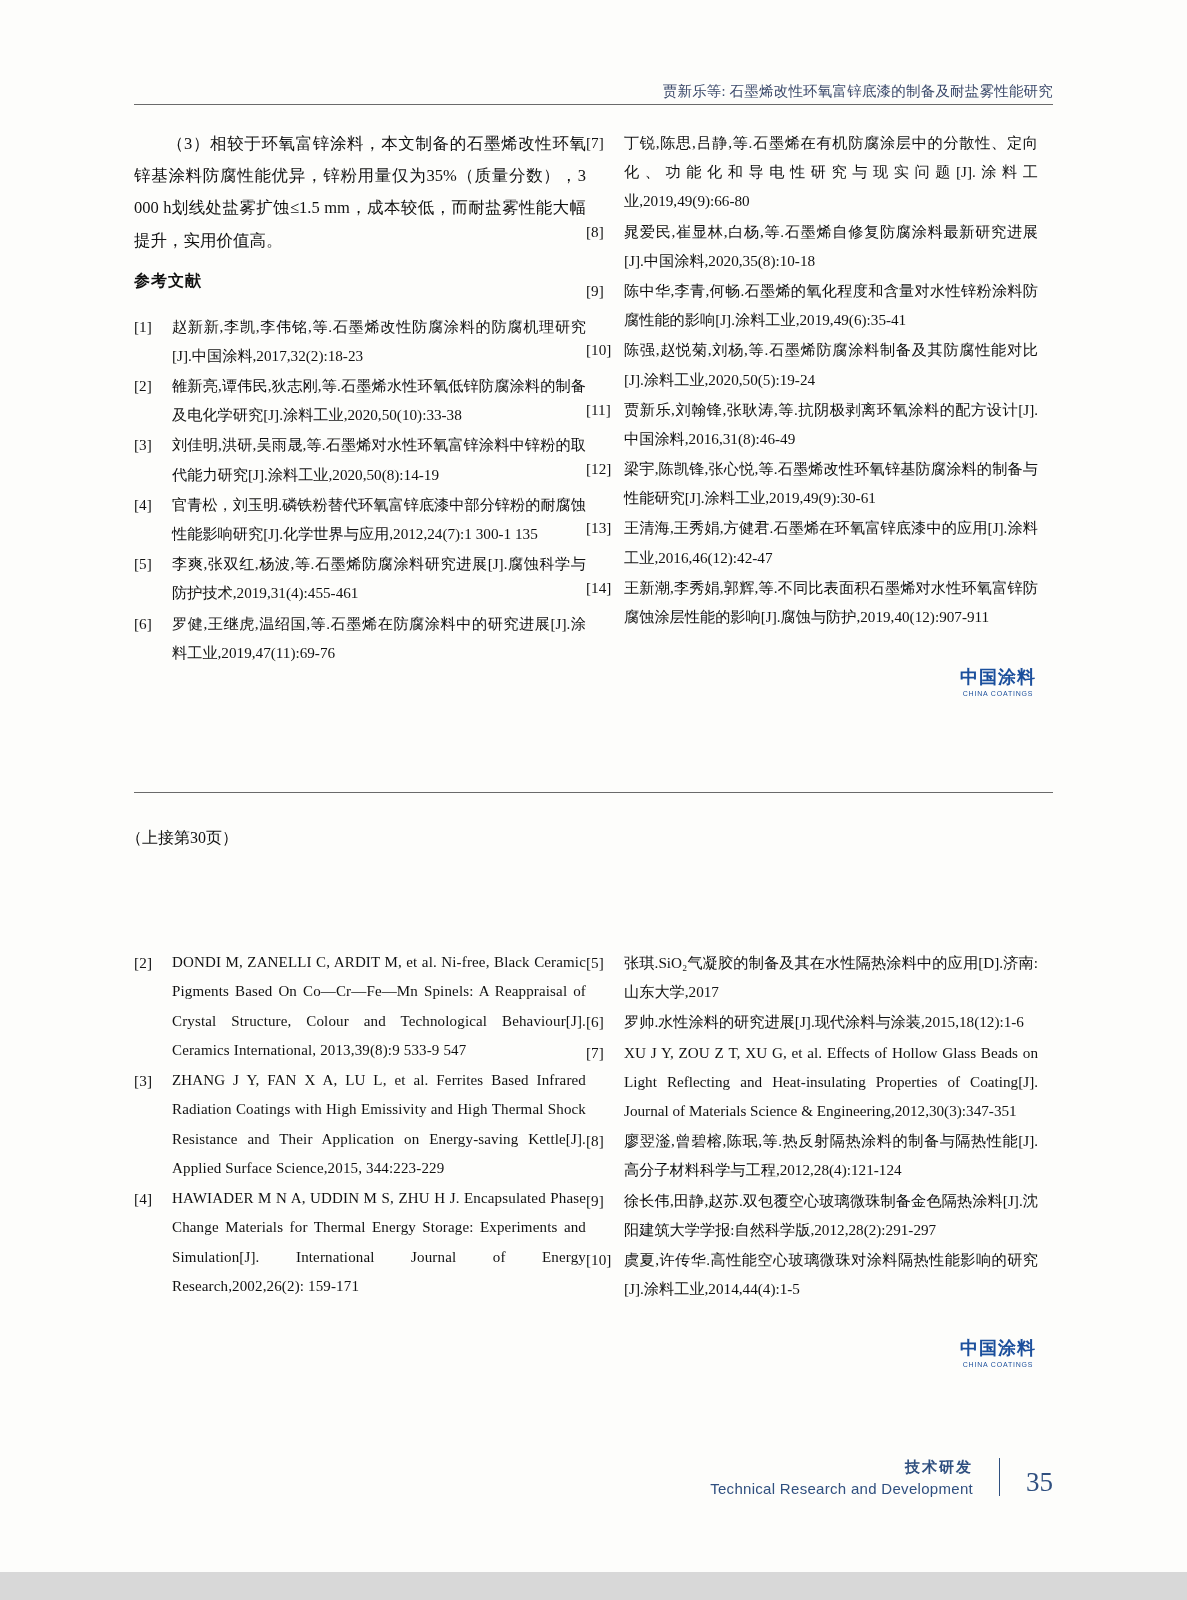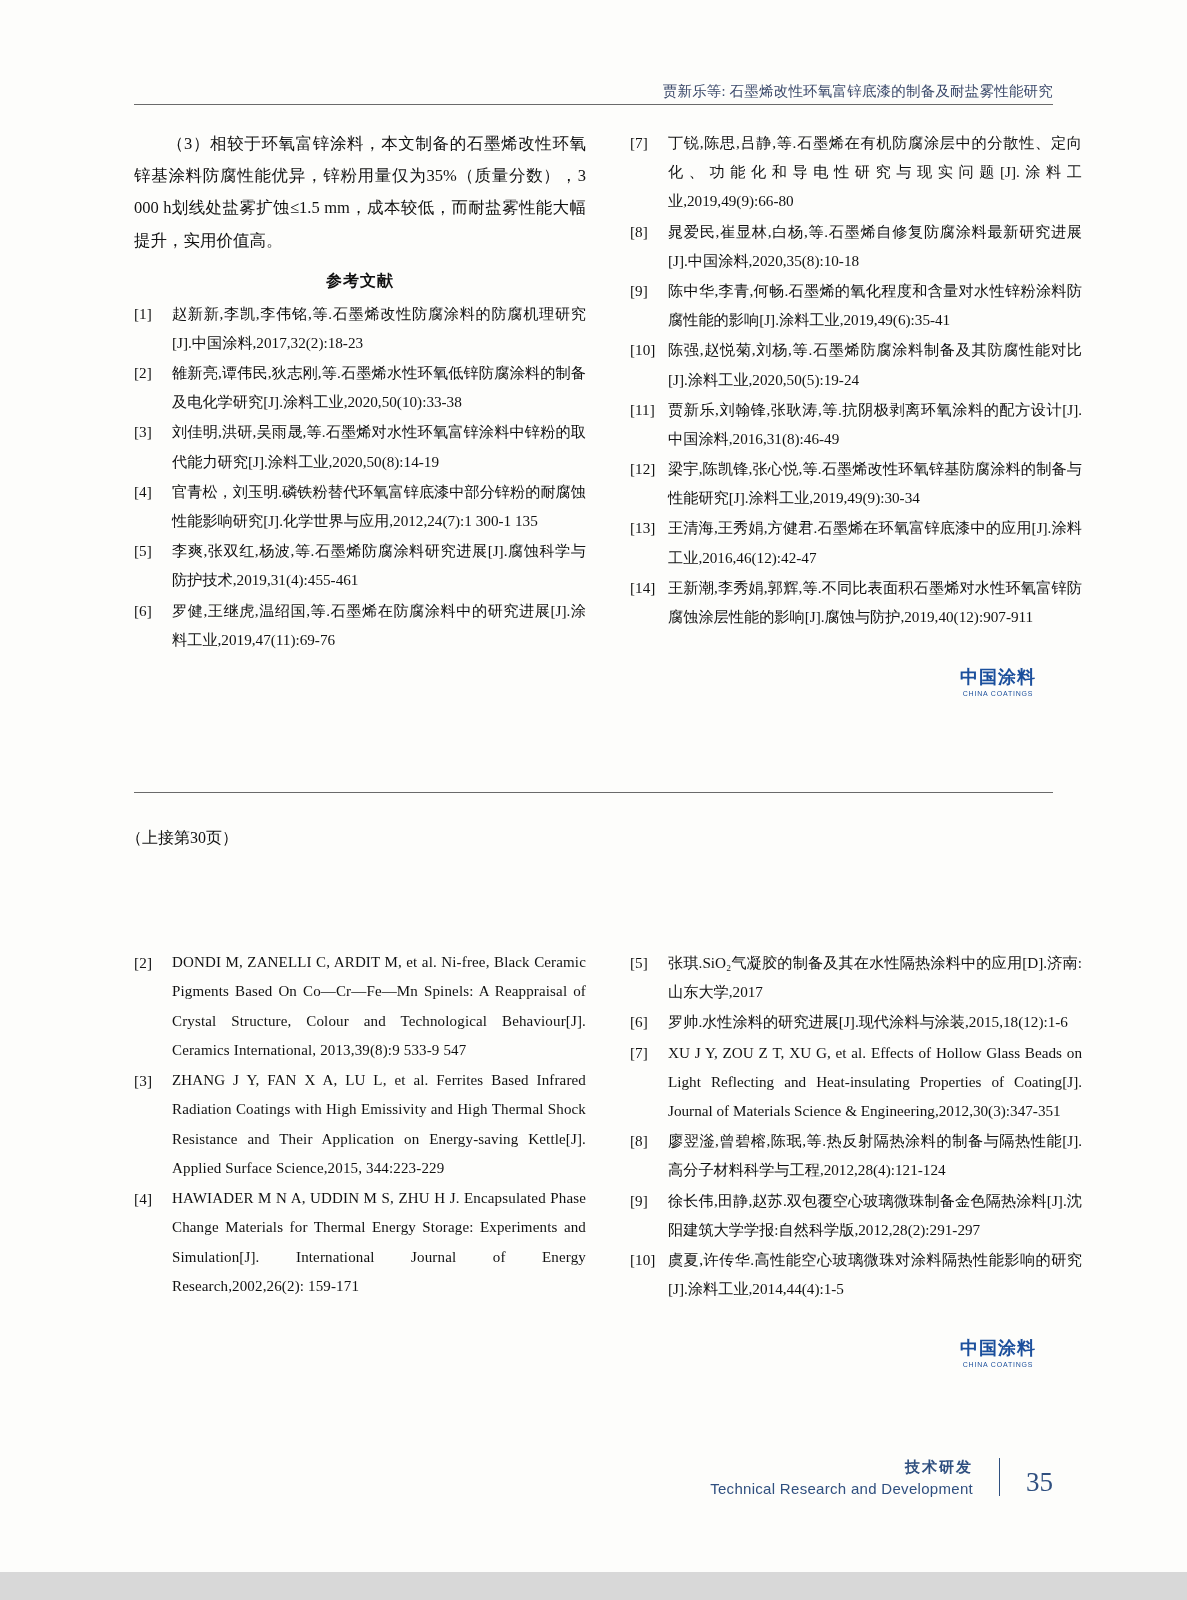--- a/index.html
+++ b/index.html
@@ -38,45 +38,43 @@
     height: 1px;
     background: #6a6a6a;
   }
 
   
   .cols {
     position: absolute;
     left: 134px;
     right: 124px;
     display: flex;
-    gap: 44px;
   }
   .col {
     width: 452px;
     flex: 0 0 452px;
   }
 
   .block-1 { top: 128px; }
 
   .para {
     font-size: 16.5px;
     line-height: 1.95;
     color: #111;
     text-align: justify;
     text-justify: inter-ideograph;
     text-indent: 2em;
     margin: 0 0 14px 0;
   }
 
   .ref-title {
-    text-align: center;
     font-size: 16px;
     font-weight: bold;
     color: #111;
-    margin: 8px 0 7px 0;
+    margin: 8px 0 20px 0;
     letter-spacing: 1px;
   }
 
   ol.reflist {
     list-style: none;
     margin: 0;
     padding: 0;
   }
   ol.reflist li {
     position: relative;
@@ -210,21 +208,21 @@
       </ol>
     </div>
 
     <div class="col">
       <ol class="reflist">
         <li><span class="num">[7]</span><span>丁锐,陈思,吕静,等.石墨烯在有机防腐涂层中的分散性、定向化、功能化和导电性研究与现实问题[J].涂料工业,2019,49(9):66-80</span></li>
         <li><span class="num">[8]</span><span>晁爱民,崔显林,白杨,等.石墨烯自修复防腐涂料最新研究进展[J].中国涂料,2020,35(8):10-18</span></li>
         <li><span class="num">[9]</span><span>陈中华,李青,何畅.石墨烯的氧化程度和含量对水性锌粉涂料防腐性能的影响[J].涂料工业,2019,49(6):35-41</span></li>
         <li><span class="num">[10]</span><span>陈强,赵悦菊,刘杨,等.石墨烯防腐涂料制备及其防腐性能对比[J].涂料工业,2020,50(5):19-24</span></li>
         <li><span class="num">[11]</span><span>贾新乐,刘翰锋,张耿涛,等.抗阴极剥离环氧涂料的配方设计[J].中国涂料,2016,31(8):46-49</span></li>
-        <li><span class="num">[12]</span><span>梁宇,陈凯锋,张心悦,等.石墨烯改性环氧锌基防腐涂料的制备与性能研究[J].涂料工业,2019,49(9):30-34</span></li>
+        <li><span class="num">[12]</span><span>梁宇,陈凯锋,张心悦,等.石墨烯改性环氧锌基防腐涂料的制备与性能研究[J].涂料工业,2019,49(9):30-61</span></li>
         <li><span class="num">[13]</span><span>王清海,王秀娟,方健君.石墨烯在环氧富锌底漆中的应用[J].涂料工业,2016,46(12):42-47</span></li>
         <li><span class="num">[14]</span><span>王新潮,李秀娟,郭辉,等.不同比表面积石墨烯对水性环氧富锌防腐蚀涂层性能的影响[J].腐蚀与防护,2019,40(12):907-911</span></li>
       </ol>
     </div>
   </div>
 
   <div class="logo logo-1">
     <div class="cn">中国涂料</div>
     <div class="en">CHINA COATINGS</div>
   </div>

